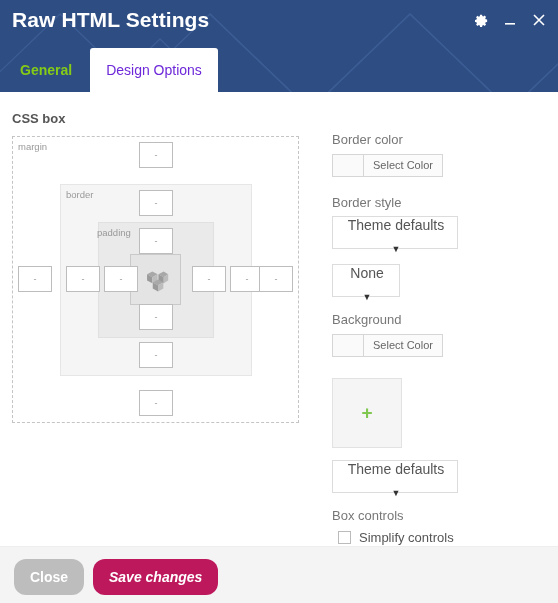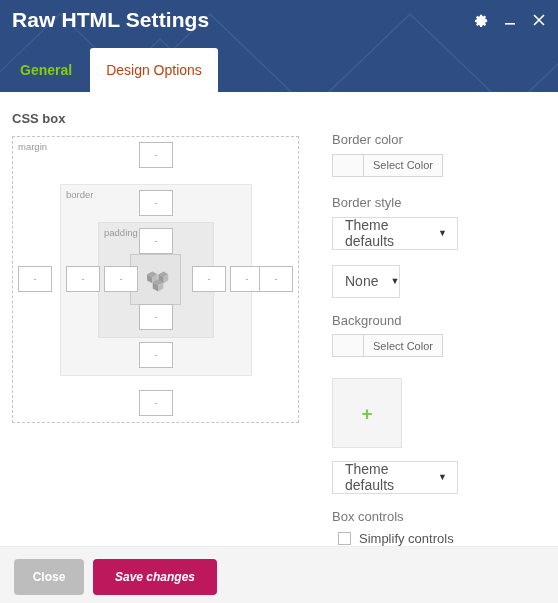--- a/index.html
+++ b/index.html
@@ -76,21 +76,21 @@
     cursor: pointer;
     white-space: nowrap;
   }
   .tab-inactive {
     color: #84cc16;
     font-weight: bold;
     margin-left: 6px;
   }
   .tab-active {
     background: #ffffff;
-    color: #c2410c;
+    color: #6d28d9;
     border-radius: 3px 3px 0 0;
     padding: 0 16px;
     margin-left: 4px;
   }
 
   
   .modal-body {
     position: absolute;
     left: 0; top: 92px;
     width: 500px;
@@ -149,21 +149,21 @@
     justify-content: center;
   }
   .box-label {
     position: absolute;
     font-size: 9.5px;
     color: #999999;
     white-space: nowrap;
   }
   .lbl-margin { left: 6px; top: 5px; }
   .lbl-border { left: 54px; top: 53px; }
-  .lbl-padding { left: 92px; top: 91px; }
+  .lbl-padding { left: 85px; top: 91px; }
 
   .cell {
     position: absolute;
     width: 34px; height: 26px;
     background: #ffffff;
     border: 1px solid #bdbdbd;
     box-sizing: border-box;
     font-size: 9px;
     color: #9a9a9a;
     text-align: center;
@@ -233,20 +233,21 @@
     justify-content: space-between;
     height: 33px;
     border: 1px solid #dcdcdc;
     background: #ffffff;
     box-sizing: border-box;
     padding: 0 10px 0 12px;
     font-size: 14px;
     color: #555555;
     cursor: pointer;
     gap: 12px;
+    flex-direction: column;
   }
   .select-wide { width: 126px; }
   .select-narrow { width: 68px; }
   .caret {
     font-size: 9px;
     color: #333333;
     line-height: 1;
   }
 
   .image-drop {
@@ -295,26 +296,26 @@
     height: 57px;
     background: #f4f4f4;
     border-top: 1px solid #eeeeee;
     box-sizing: border-box;
   }
   .btn {
     position: absolute;
     top: 12px;
     height: 36px;
     border: none;
-    font-size: 12px;
+    font-size: 14px;
     font-weight: bold;
     color: #ffffff;
     cursor: pointer;
     font-family: "Liberation Sans", sans-serif;
-    border-radius: 4px;
+    border-radius: 12px;
     padding: 0 16px;
   }
   .btn-close {
     left: 14px;
     background: #bdbdbd;
     min-width: 70px;
   }
   .btn-save {
     left: 93px;
     background: #be185d;

